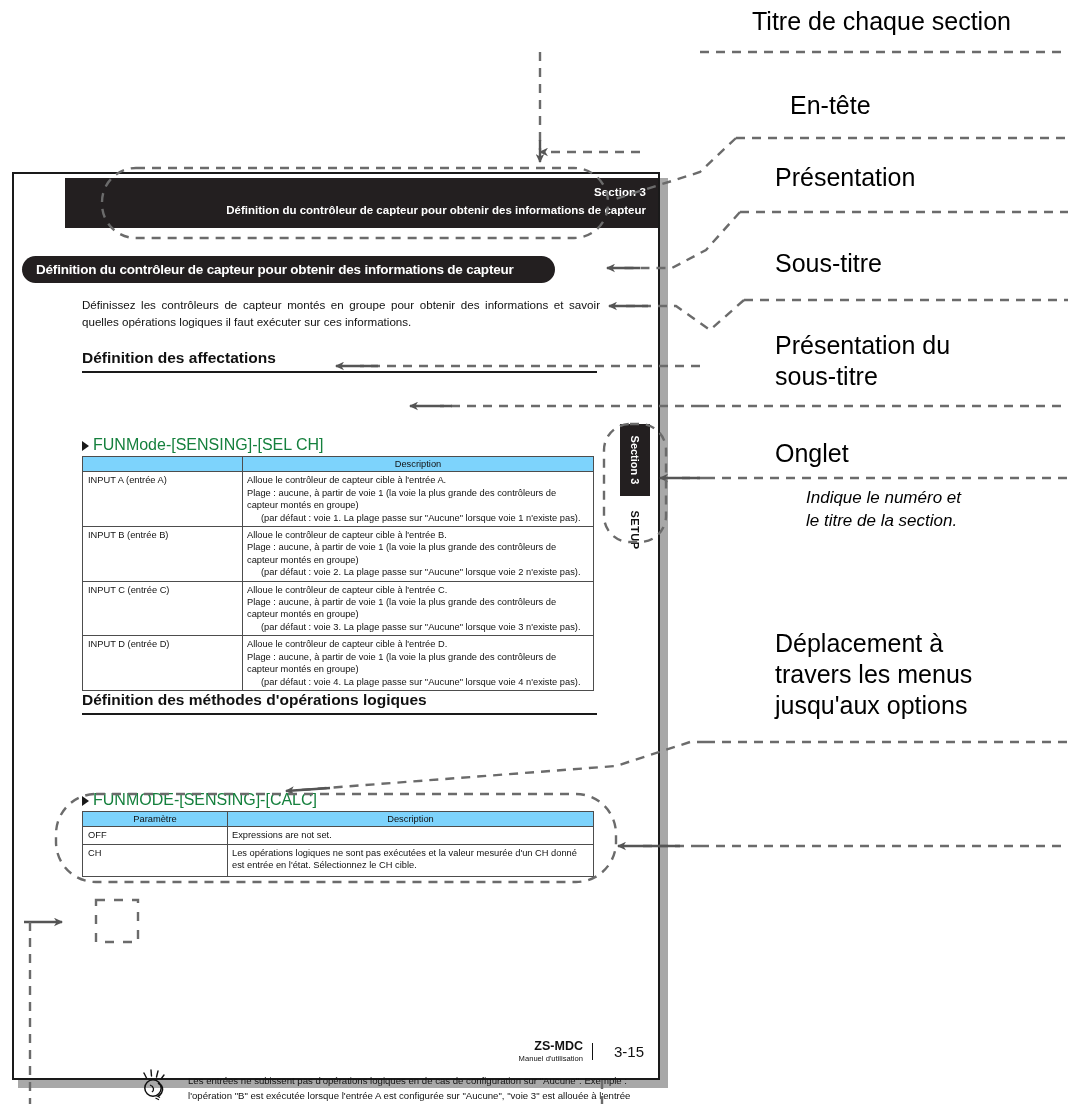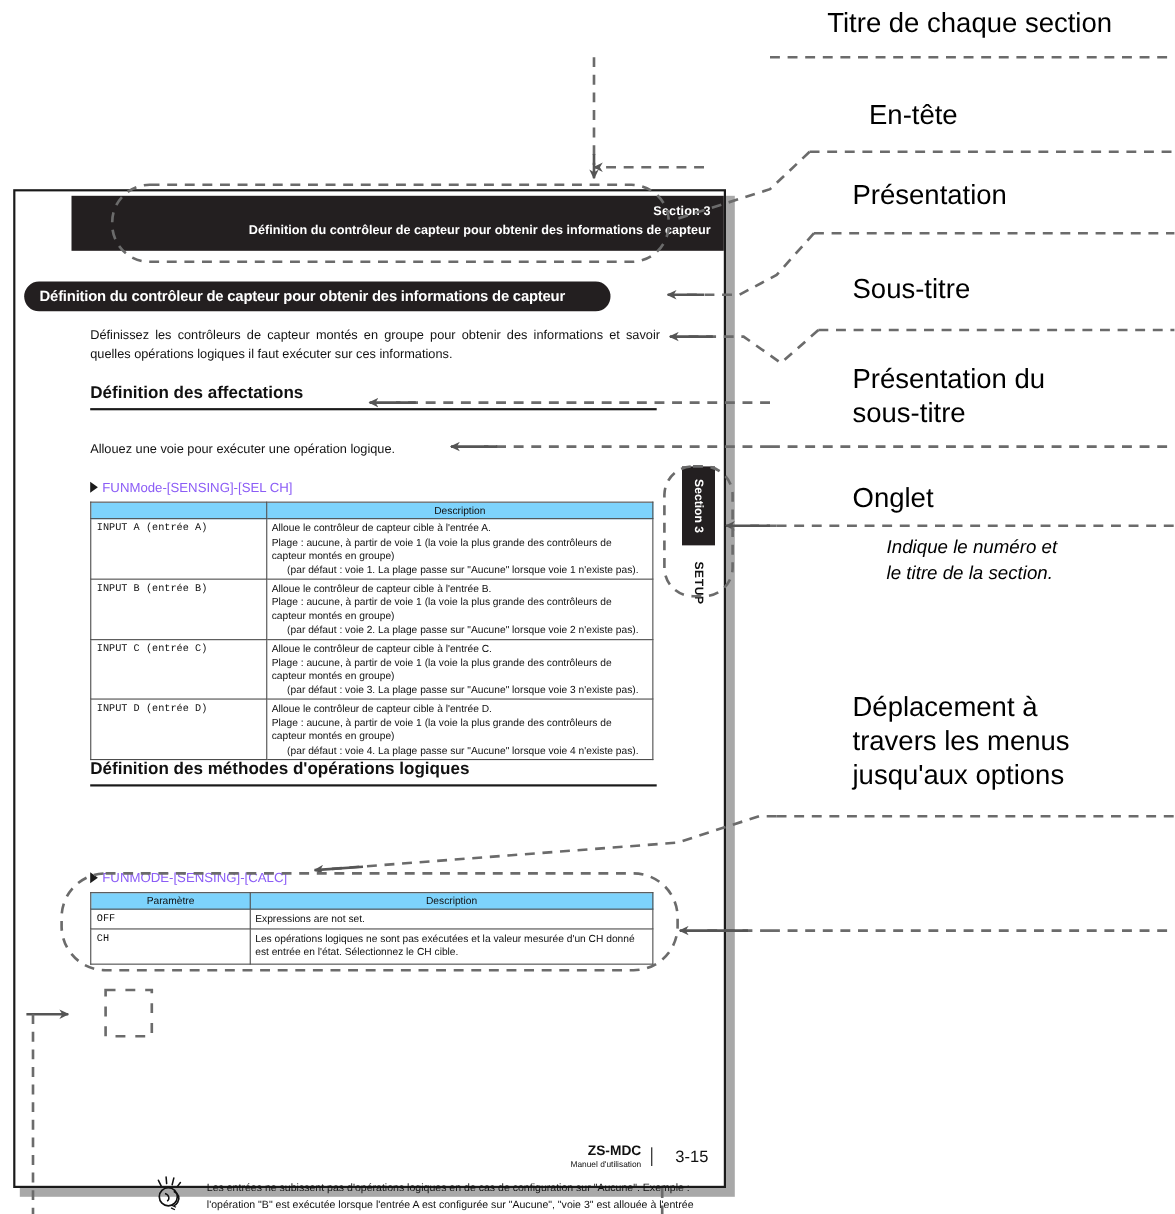--- a/index.html
+++ b/index.html
@@ -80,21 +80,21 @@
   }
   .h2wrap .rule { border-bottom: 2.5px solid #1a1a1a; }
 
   .lead {
     position: absolute; left: 68px;
     font-size: 11.6px; color: #111; line-height: 17px;
   }
 
   .menupath {
     position: absolute; left: 68px;
-    font-size: 12px; color: #8b5cf6;
+    font-size: 16px; color: #15803d;
   }
   .menupath .tri {
     display: inline-block;
     width: 0; height: 0;
     border-left: 7px solid #1a1a1a;
     border-top: 5px solid transparent;
     border-bottom: 5px solid transparent;
     margin-right: 4px;
     vertical-align: -1px;
   }
@@ -113,21 +113,21 @@
     vertical-align: top;
     line-height: 12.4px;
   }
   table.doc th {
     background: #7dd3fc;
     font-weight: normal;
     text-align: center;
     height: 15px;
     padding: 1px 4px;
   }
-  table.doc td.p1 { padding-left: 5px; font-family: Liberation Mono, monospace; }
+  table.doc td.p1 { padding-left: 5px; }
   table.doc .ind { padding-left: 14px; display: block; }
 
   
   .checknote { position: absolute; left: 118px; top: 895px; }
   .bulb { position: absolute; left: 0; top: 0; width: 46px; text-align: center; }
   .checktext {
     position: absolute; left: 56px; top: 4px; width: 450px;
     font-size: 9.6px; line-height: 15px; color: #111;
   }
 
@@ -206,21 +206,20 @@
 
     <div class="pill">Définition du contrôleur de capteur pour obtenir des informations de capteur</div>
 
     <div class="intro">Définissez les contrôleurs de capteur montés en groupe pour obtenir des informations et savoir quelles opérations logiques il faut exécuter sur ces informations.</div>
 
     <div class="h2wrap" style="top:175px;">
       <div class="h2">Définition des affectations</div>
       <div class="rule"></div>
     </div>
 
-    <div class="lead" style="top:226px;width:500px;">Allouez une voie pour exécuter une opération logique.</div>
 
     <div class="menupath" style="top:262px;">
       <span class="tri"></span><span>FUNMode-[SENSING]-[SEL CH]</span>
     </div>
 
     <table class="doc" id="tableA" style="left:68px; top:282px; width:512px;">
       <colgroup>
           <col style="width:160px">
           <col>
         </colgroup>

